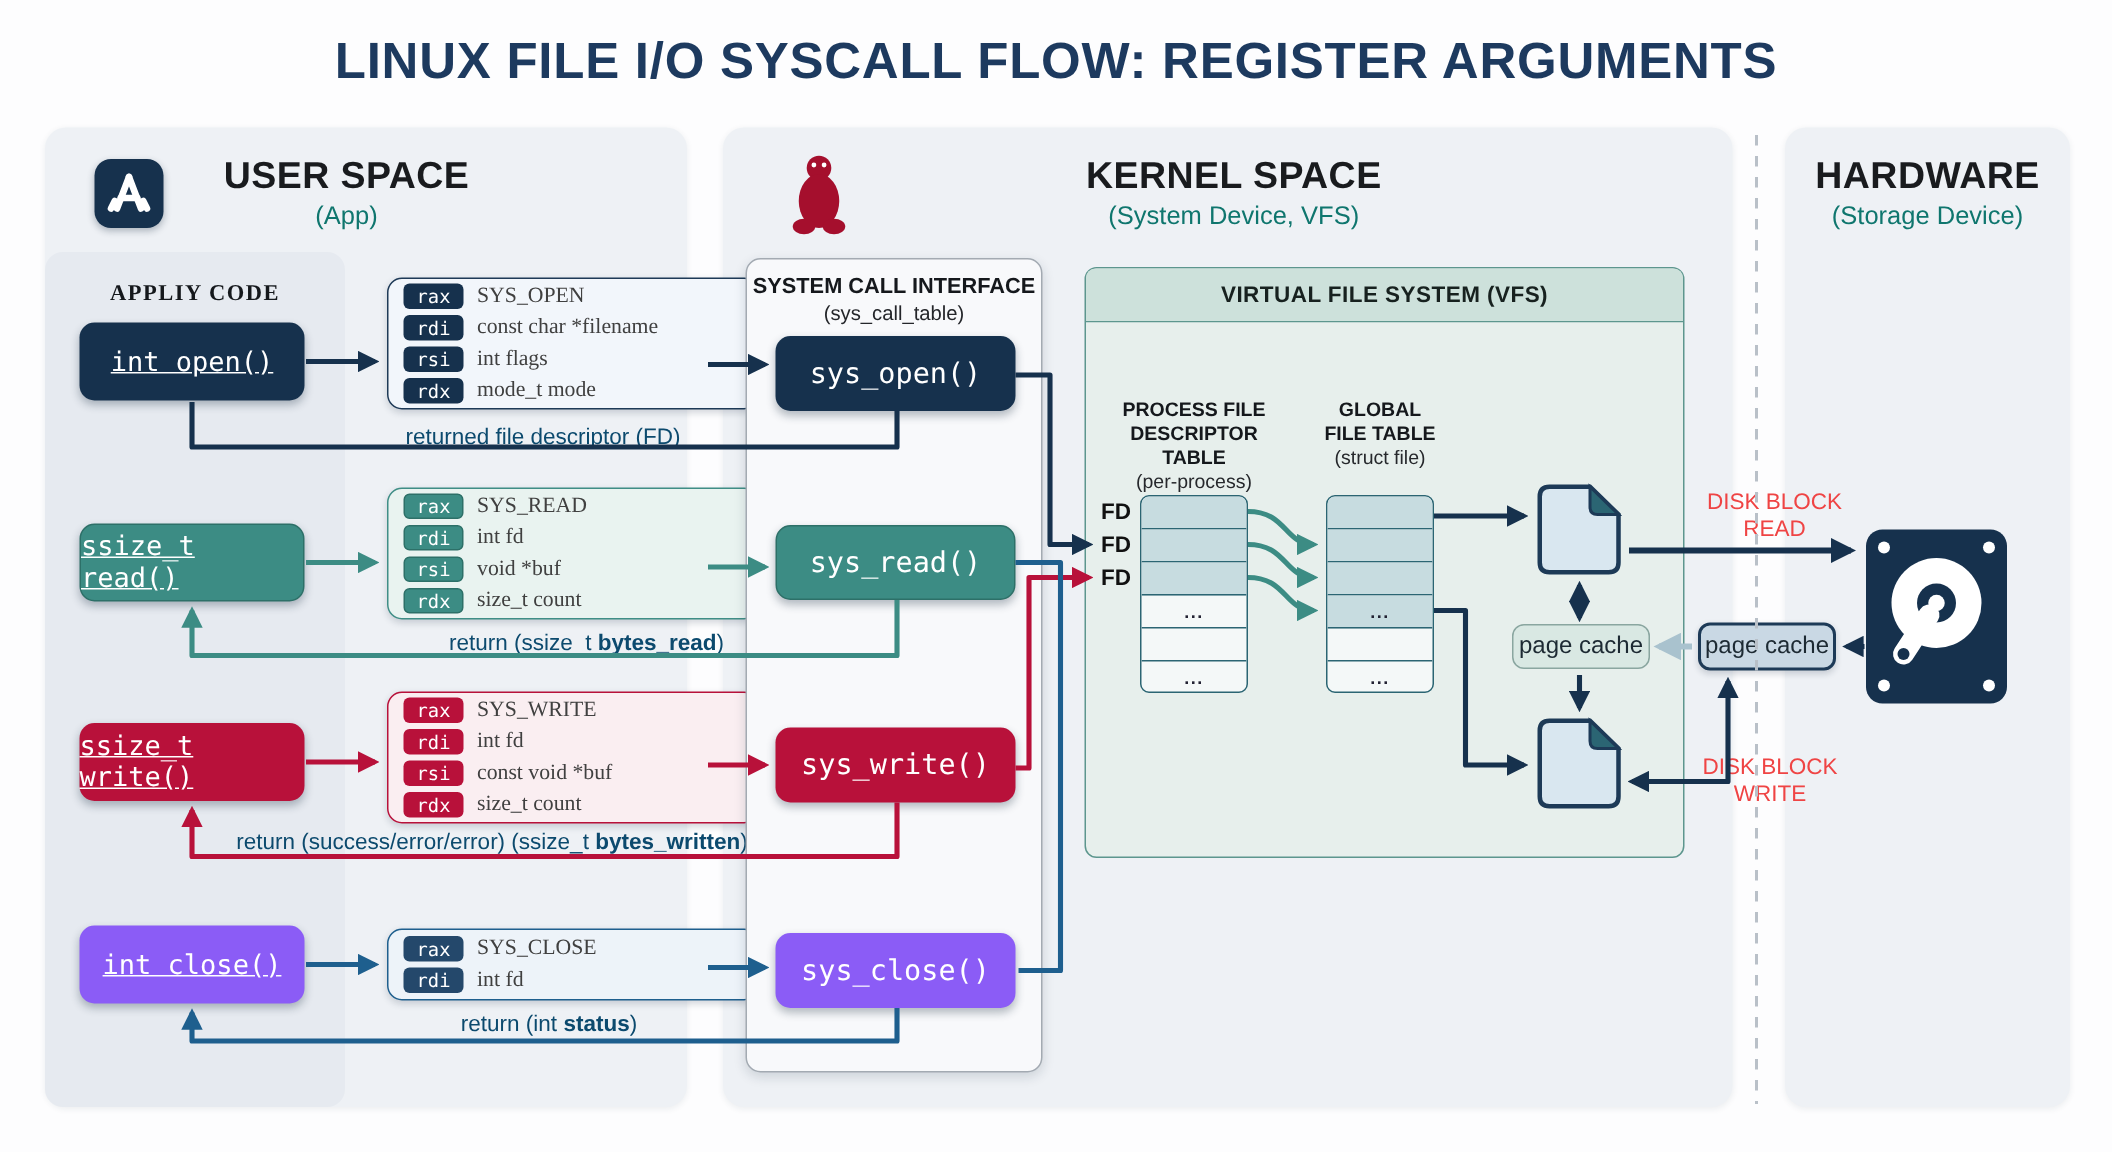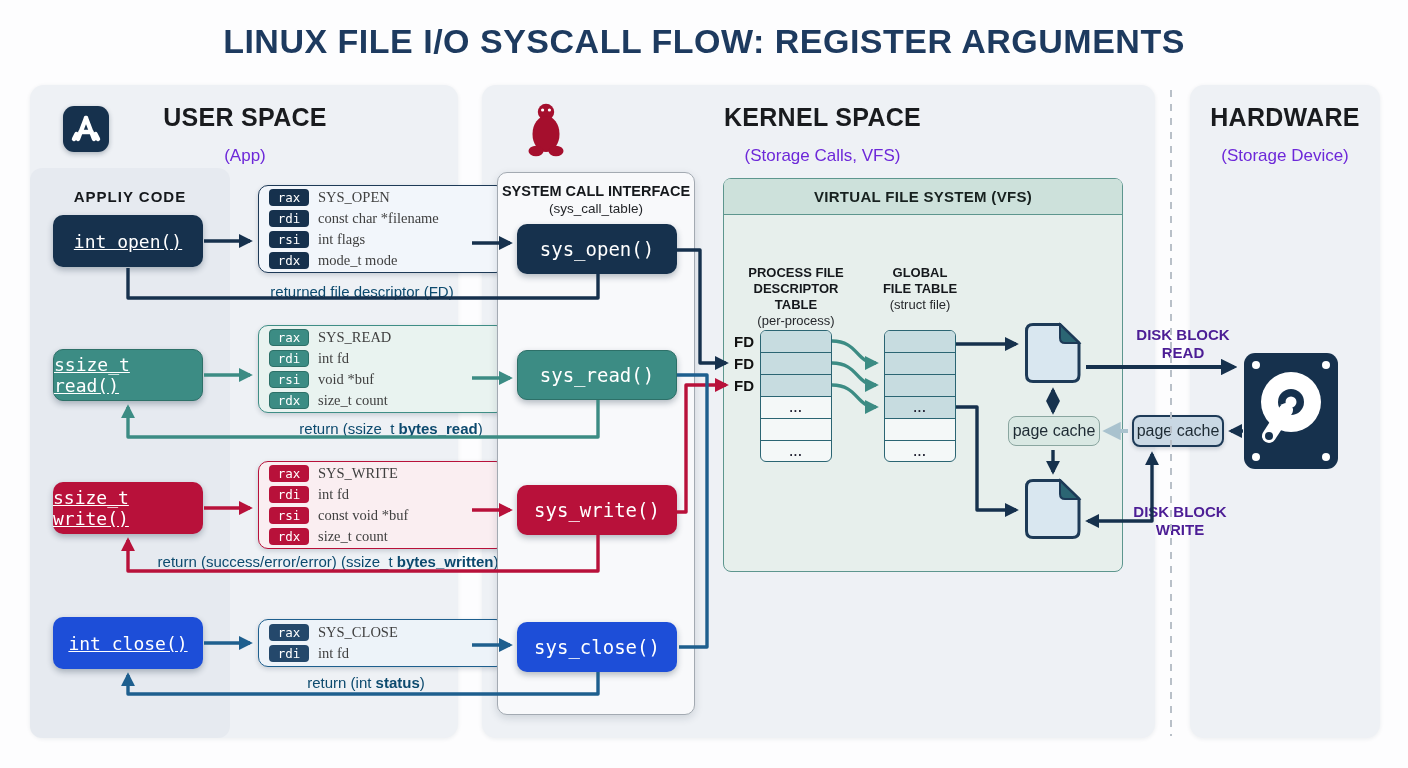--- a/index.html
+++ b/index.html
@@ -14,40 +14,40 @@
     position:absolute; background:#eef1f5; border-radius:14px;
     box-shadow:0 1px 4px rgba(30,50,70,.08);
   }
   .substrip { position:absolute; background:#e6eaf0; border-radius:12px; }
   .page-title {
     position:absolute; left:0; top:22px; width:100%; text-align:center;
     font-size:34px; font-weight:bold; color:#1d3a5f; letter-spacing:.5px;
   }
   .col-head { position:absolute; text-align:center; }
   .col-head .h1 { font-size:25px; font-weight:bold; color:#191b1e; letter-spacing:.3px; }
-  .col-head .h2 { font-size:17px; color:#6d28d9; margin-top:14px; }
+  .col-head .h2 { font-size:17px; color:#0f766e; margin-top:2px; }
   .section-label { position:absolute; font-size:15px; font-weight:bold; letter-spacing:1px; color:#15181c; }
 
   .fnbox {
     position:absolute; width:150px; height:52px; border-radius:10px;
     display:flex; align-items:center; justify-content:center;
     color:#fff; font-family:"DejaVu Sans Mono", monospace; font-size:18px;
     box-shadow:0 3px 6px rgba(20,40,60,.30);
     text-decoration:underline;
   }
   .sysbox {
     position:absolute; width:160px; height:50px; border-radius:10px;
     display:flex; align-items:center; justify-content:center;
     color:#fff; font-family:"DejaVu Sans Mono", monospace; font-size:19px;
     box-shadow:0 3px 6px rgba(20,40,60,.30);
   }
   .c-navy { background:#16314d; }
   .c-teal { background:#3c8c84; border:1px solid #2d7068; }
   .c-red  { background:#b8113a; }
-  .c-steel{ background:#1d4ed8; }
+  .c-steel{ background:#8b5cf6; }
 
   .regpanel {
     position:absolute; left:258px; width:248px; border-radius:10px;
     display:flex; flex-direction:column; justify-content:center; gap:4px;
     padding:7px 10px; box-shadow:0 2px 5px rgba(20,40,60,.18);
   }
   .rp-open  { background:#f2f6fb; border:1.6px solid #1e3a57; }
   .rp-read  { background:#e9f3f0; border:1.6px solid #3f8e86; }
   .rp-write { background:#faeef1; border:1.6px solid #b8113a; }
   .rp-close { background:#edf3f9; border:1.6px solid #1e5f8e; }
@@ -109,21 +109,21 @@
   .inode-head .s { font-size:12.5px; color:#26282c; }
 
   .pagecache {
     position:absolute; border-radius:8px;
     display:flex; align-items:center; justify-content:center;
     font-size:16px; color:#1d2a33;
   }
   .pc-inner { left:1008px; top:416px; width:92px; height:30px; background:#d9e8e3; border:1.3px solid #8aa6a0; }
   .pc-outer { left:1132px; top:415px; width:92px; height:32px; background:#c9d8e4; border:2px solid #1d3a57; box-shadow:0 2px 4px rgba(20,40,60,.18); }
 
-  .flow-label { position:absolute; transform:translateX(-50%); text-align:center; font-size:15px; font-weight:bold; color:#4c1d95; line-height:18px; }
+  .flow-label { position:absolute; transform:translateX(-50%); text-align:center; font-size:15px; font-weight:normal; color:#ef4444; line-height:18px; }
 
   .overlay { position:absolute; left:0; top:0; width:1408px; height:768px; pointer-events:none; }
   .icon-wrap { position:absolute; }
   .appicon { position:absolute; left:63px; top:106px; width:46px; height:46px; background:#16314d; border-radius:11px;
              box-shadow:0 2px 5px rgba(20,40,60,.3); display:flex; align-items:center; justify-content:center; }
 </style>
 </head>
 <body>
 
 <div class="canvas">
@@ -139,48 +139,48 @@
     <svg width="46" height="46" viewBox="0 0 46 46">
       <g stroke="#ffffff" stroke-width="4.4" stroke-linecap="round" fill="none">
         <path d="M15,33 L23,12"></path>
           <path d="M31,33 L23,12"></path>
           <path d="M17.5,26 H28.5"></path>
           <path d="M11,33 L13.5,28"></path>
           <path d="M35,33 L32.5,28"></path>
       </g>
     </svg>
   </div>
-  <div class="col-head" style="left:120px; top:103px; width:250px;text-align:center;">
+  <div class="col-head" style="left:106px; top:103px; width:250px;text-align:center;">
     <div class="h1">USER SPACE</div>
     <div class="h2">(App)</div>
   </div>
 
   <div class="icon-wrap" style="left:527px; top:102px;">
     <svg width="38" height="56" viewBox="0 0 38 56">
       <g fill="#a50f2d">
         <circle cx="19" cy="10" r="8.2"></circle>
         <ellipse cx="19" cy="32" rx="13.5" ry="18"></ellipse>
         <ellipse cx="9" cy="49" rx="7.5" ry="5.2"></ellipse>
         <ellipse cx="29" cy="49" rx="7.5" ry="5.2"></ellipse>
       </g>
       <circle cx="15.6" cy="8" r="1.6" fill="#ffffff"></circle>
       <circle cx="22.4" cy="8" r="1.6" fill="#ffffff"></circle>
     </svg>
   </div>
   <div class="col-head" style="left:690px; top:103px; width:265px;">
     <div class="h1">KERNEL SPACE</div>
-    <div class="h2">(Storage Calls, VFS)</div>
+    <div class="h2">(System Device, VFS)</div>
   </div>
 
   <div class="col-head" style="left:1190px; top:103px; width:190px;text-align:center;">
     <div class="h1">HARDWARE</div>
     <div class="h2">(Storage Device)</div>
   </div>
 
-  <div class="section-label" style="left:30px; top:188px; width:200px; text-align:center;">APPLIY CODE</div>
+  <div class="section-label" style="left:30px; top:188px; width:200px; text-align:center;font-family:Liberation Serif, serif;">APPLIY CODE</div>
 
   <div class="fnbox c-navy" style="left:53px; top:215px;">int open()</div>
   <div class="fnbox c-teal" style="left:53px; top:349px;">ssize_t read()</div>
   <div class="fnbox c-red" style="left:53px; top:482px;">ssize_t write()</div>
   <div class="fnbox c-steel" style="left:53px; top:617px;">int close()</div>
 
   <div class="regpanel rp-open" style="top:185px; height:88px;">
     <div class="regrow">
         <span class="chip c-navy">rax</span>
         <span class="regval">SYS_OPEN</span>

